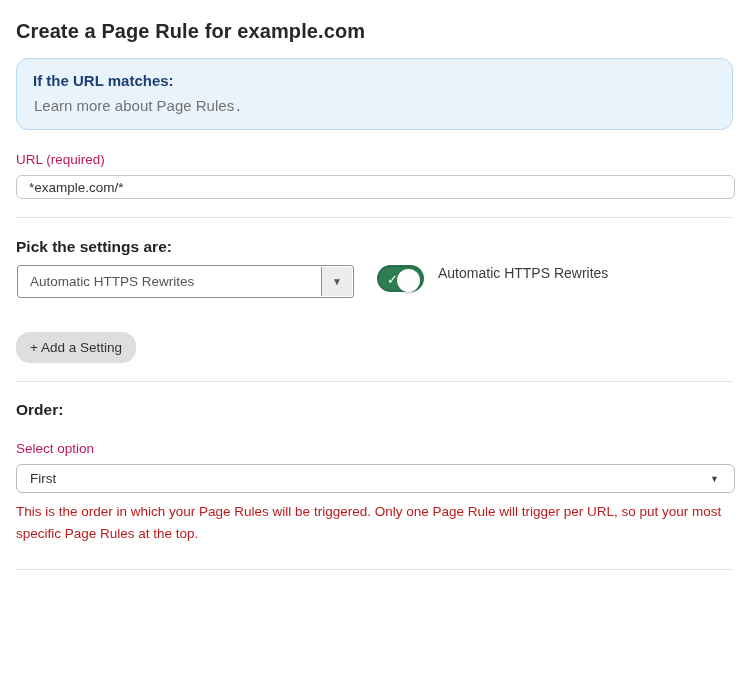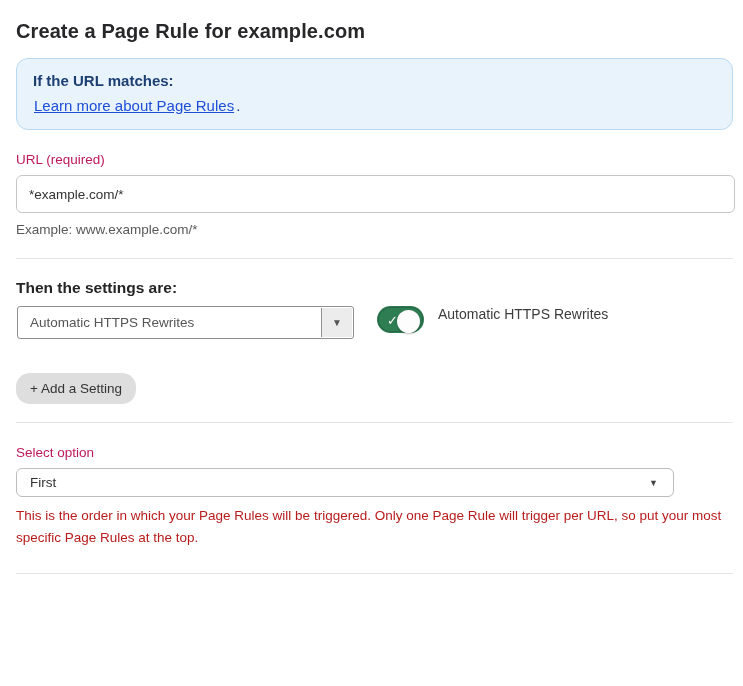--- a/index.html
+++ b/index.html
@@ -21,26 +21,26 @@
   .info-box {
     margin-top: 14px;
     background: #e9f3fc;
     border: 1px solid #b9d9f3;
     border-radius: 12px;
     padding: 9px 15px 11px 15px;
     font-size: 15px; line-height: 23.5px;
     color: #1d3f72;
   }
   .info-heading { font-weight: bold; }
-  .info-link { color: #1d4ed8; text-decoration: underline; cursor: pointer; }
+  .info-link { color: #737373; cursor: pointer; }
 
   
   .field-label { margin-top: 22px; font-size: 13.5px; color: #be185d; }
   .text-input {
-    margin-top: 8px; width: 719px; height: 38px;
+    margin-top: 8px; width: 719px; height: 24px;
     border: 1px solid #c6c6c6; border-radius: 6px;
     padding: 0 12px; font-size: 13.5px; color: #333;
     font-family: "Liberation Sans", sans-serif;
     background: #fff; outline: none; display: block;
   }
   .helper-text { margin-top: 7px; font-size: 13.5px; color: #595959; line-height: 20px; }
 
   .divider { margin-top: 18px; border: none; border-top: 1px solid #e4e4e4; height: 0; }
 
   .section-heading { margin-top: 20px; font-size: 15.5px; font-weight: bold; color: #242424; }
@@ -82,21 +82,21 @@
   .add-setting-btn {
     margin-top: 32px; display: inline-block;
     background: #dedede; color: #333;
     border: none; border-radius: 14px;
     padding: 8px 14px; font-size: 13.5px;
     font-family: "Liberation Sans", sans-serif; cursor: pointer;
   }
 
   
   .select-box {
-    margin-top: 8px; width: 658px; height: 29px;
+    margin-top: 8px; width: 719px; height: 29px;
     border: 1px solid #bdbdbd; border-radius: 6px; background: #fff;
     display: flex; align-items: center; justify-content: space-between;
     padding: 0 14px 0 12px; font-size: 13.5px; color: #333; cursor: pointer;
   }
   .select-caret { font-size: 9px; color: #444; }
 
   .order-helper { margin-top: 8px; font-size: 13.5px; color: #b91c1c; line-height: 22px; width: 719px; }
 </style>
 </head>
 <body>
@@ -105,44 +105,44 @@
 
   <h1 class="page-title">Create a Page Rule for example.com</h1>
 
   <div class="info-box">
     <div class="info-heading">If the URL matches:</div>
     <div><span class="info-link">Learn more about Page Rules</span><span>.</span></div>
   </div>
 
   <div class="field-label">URL (required)</div>
   <input class="text-input" type="text" value="*example.com/*" style="">
-  <div class="helper-text">Example: www.example.com/*</div>
 
   <hr class="divider">
 
-  <div class="section-heading">Then the settings are:</div>
+  <div class="section-heading">Pick the settings are:</div>
 
   <div class="setting-row">
     <div class="picker">
       <div class="picker-value">Automatic HTTPS Rewrites</div>
       <div class="picker-arrow">
           <span>▼</span>
         </div>
     </div>
     <div class="toggle on">
       <span class="check">✓</span>
       <span class="knob"></span>
     </div>
     <div class="toggle-label">Automatic HTTPS Rewrites</div>
   </div>
 
   <button class="add-setting-btn">+ Add a Setting</button>
 
   <hr class="divider" style="margin-top:17px;">
 
+  <div class="section-heading" style="margin-top:19px;">Order:</div>
 
   <div class="field-label">Select option</div>
   <div class="select-box">
     <span>First</span>
     <span class="select-caret">▼</span>
   </div>
   <div class="order-helper">This is the order in which your Page Rules will be triggered. Only one Page Rule will trigger per URL, so put your most specific Page Rules at the top.</div>
 
   <hr class="divider" style="margin-top:24px;">
 

